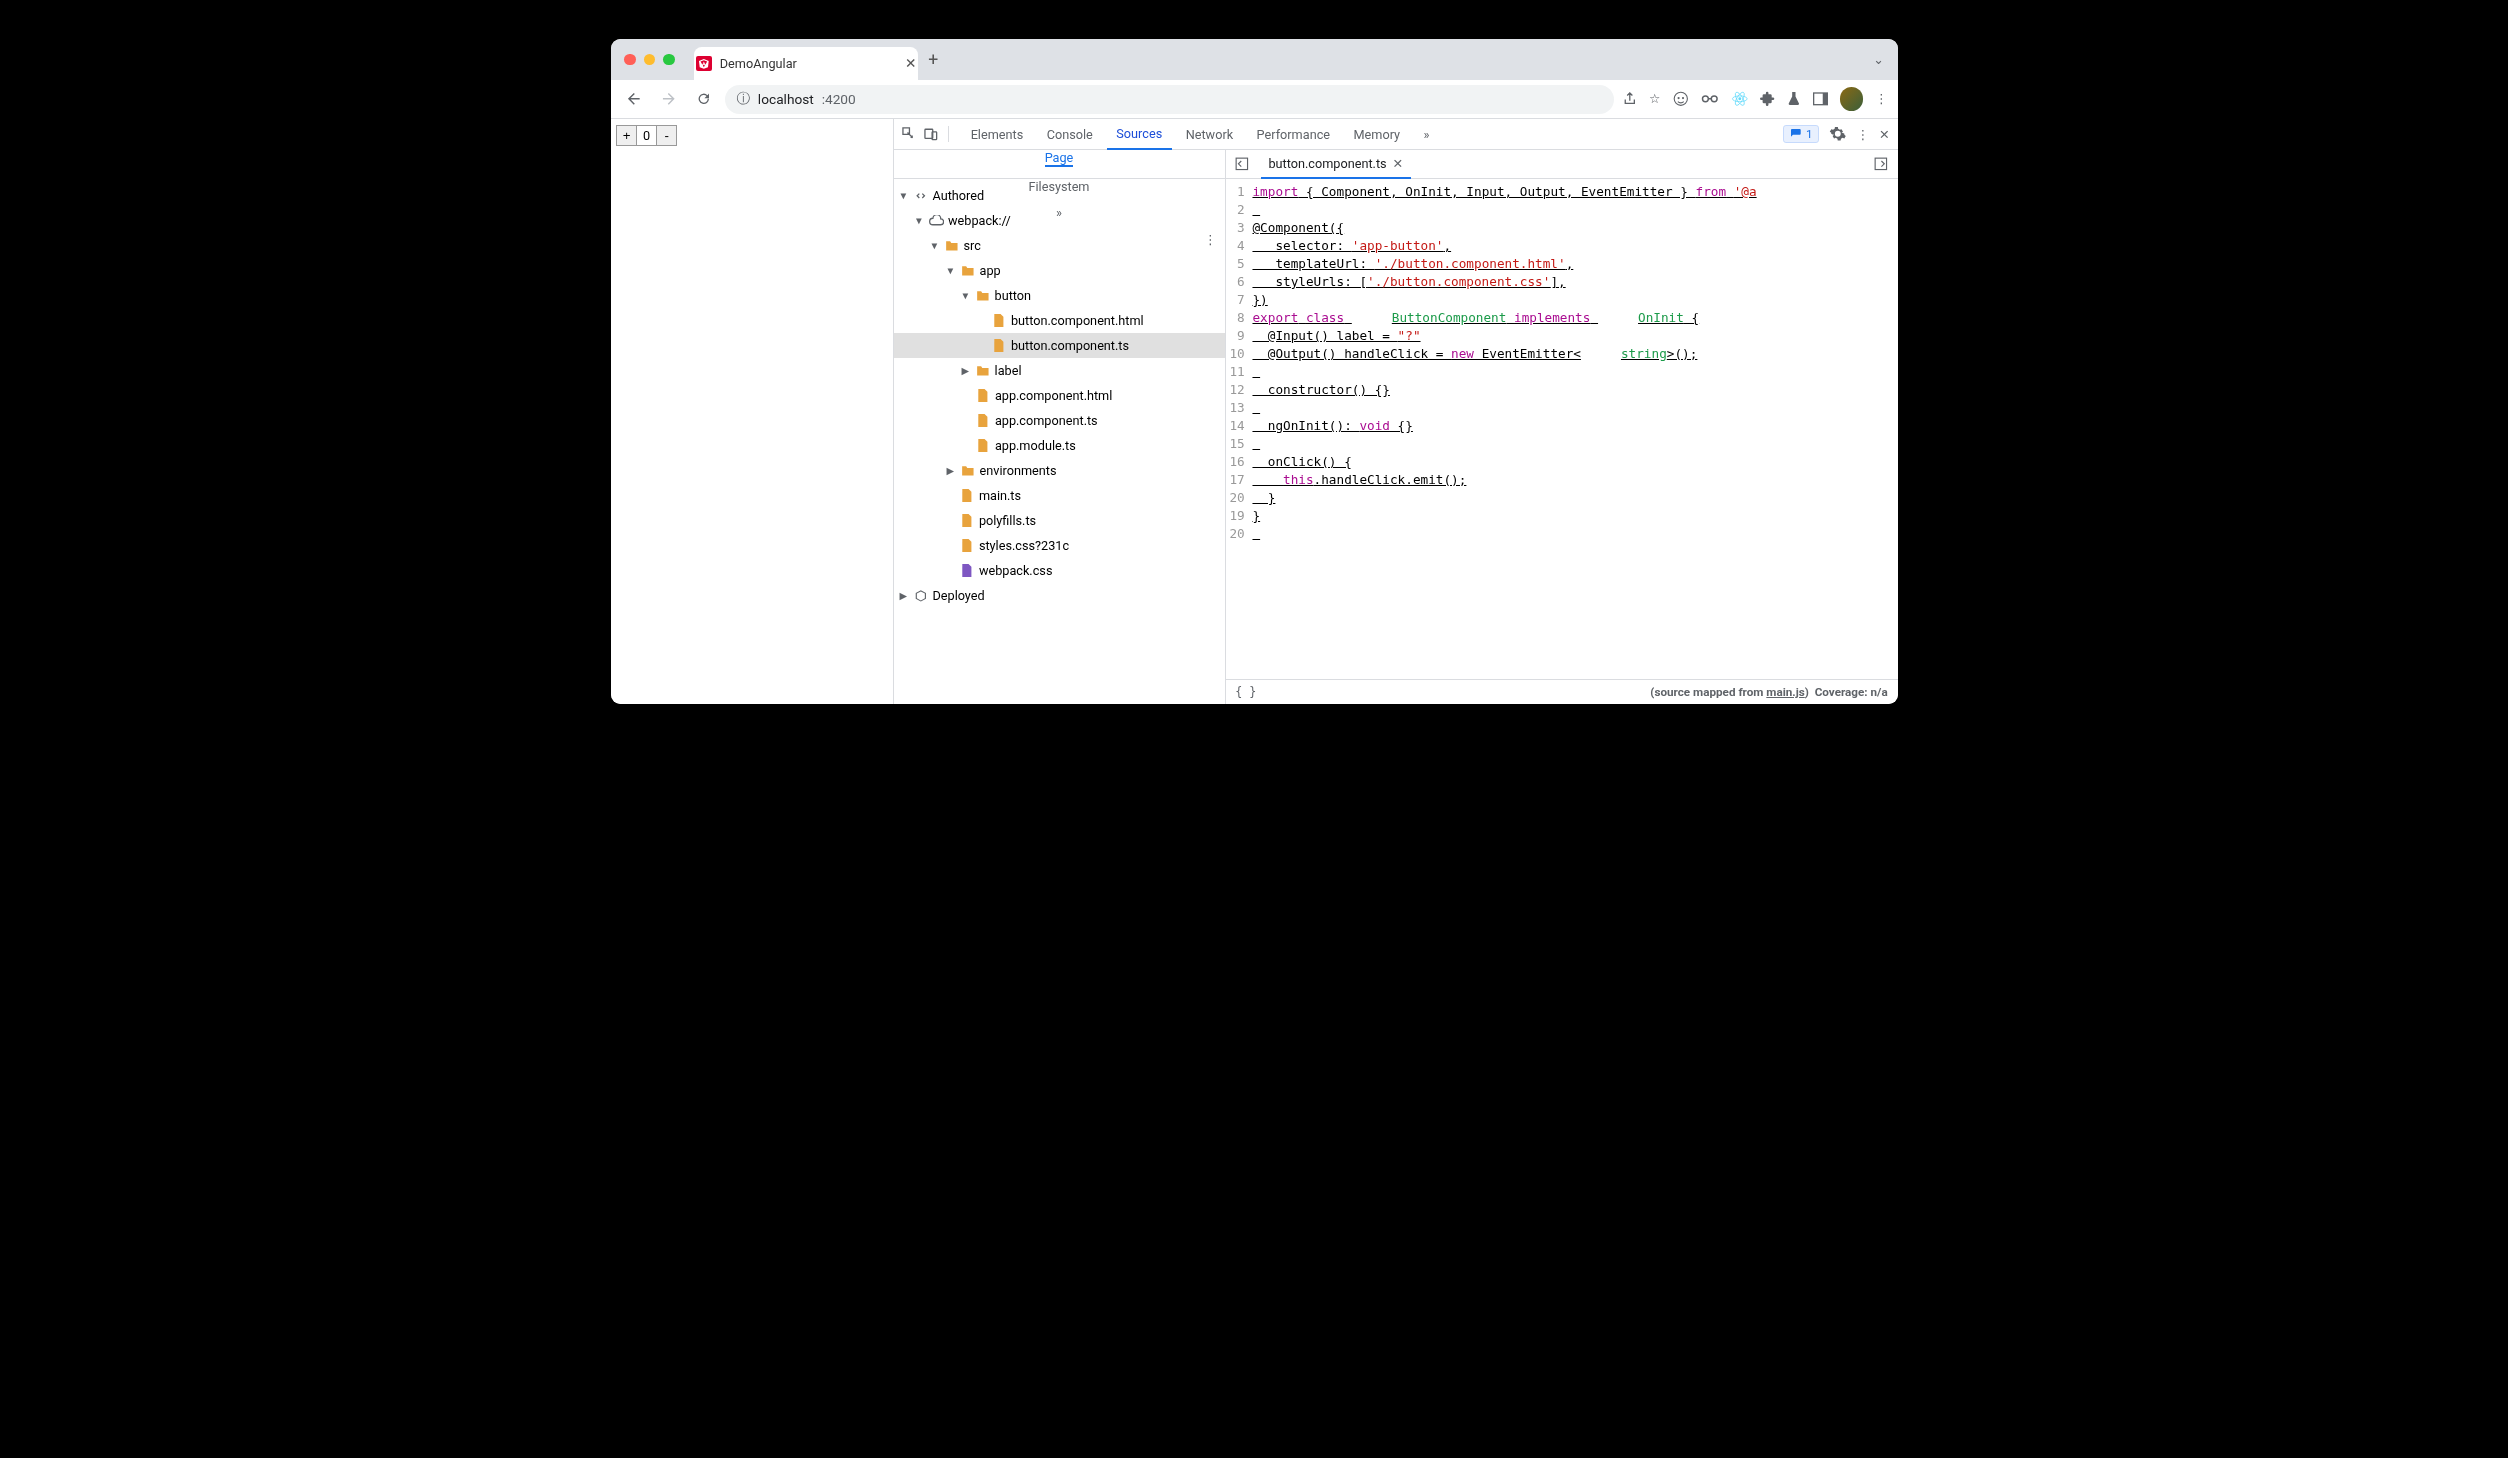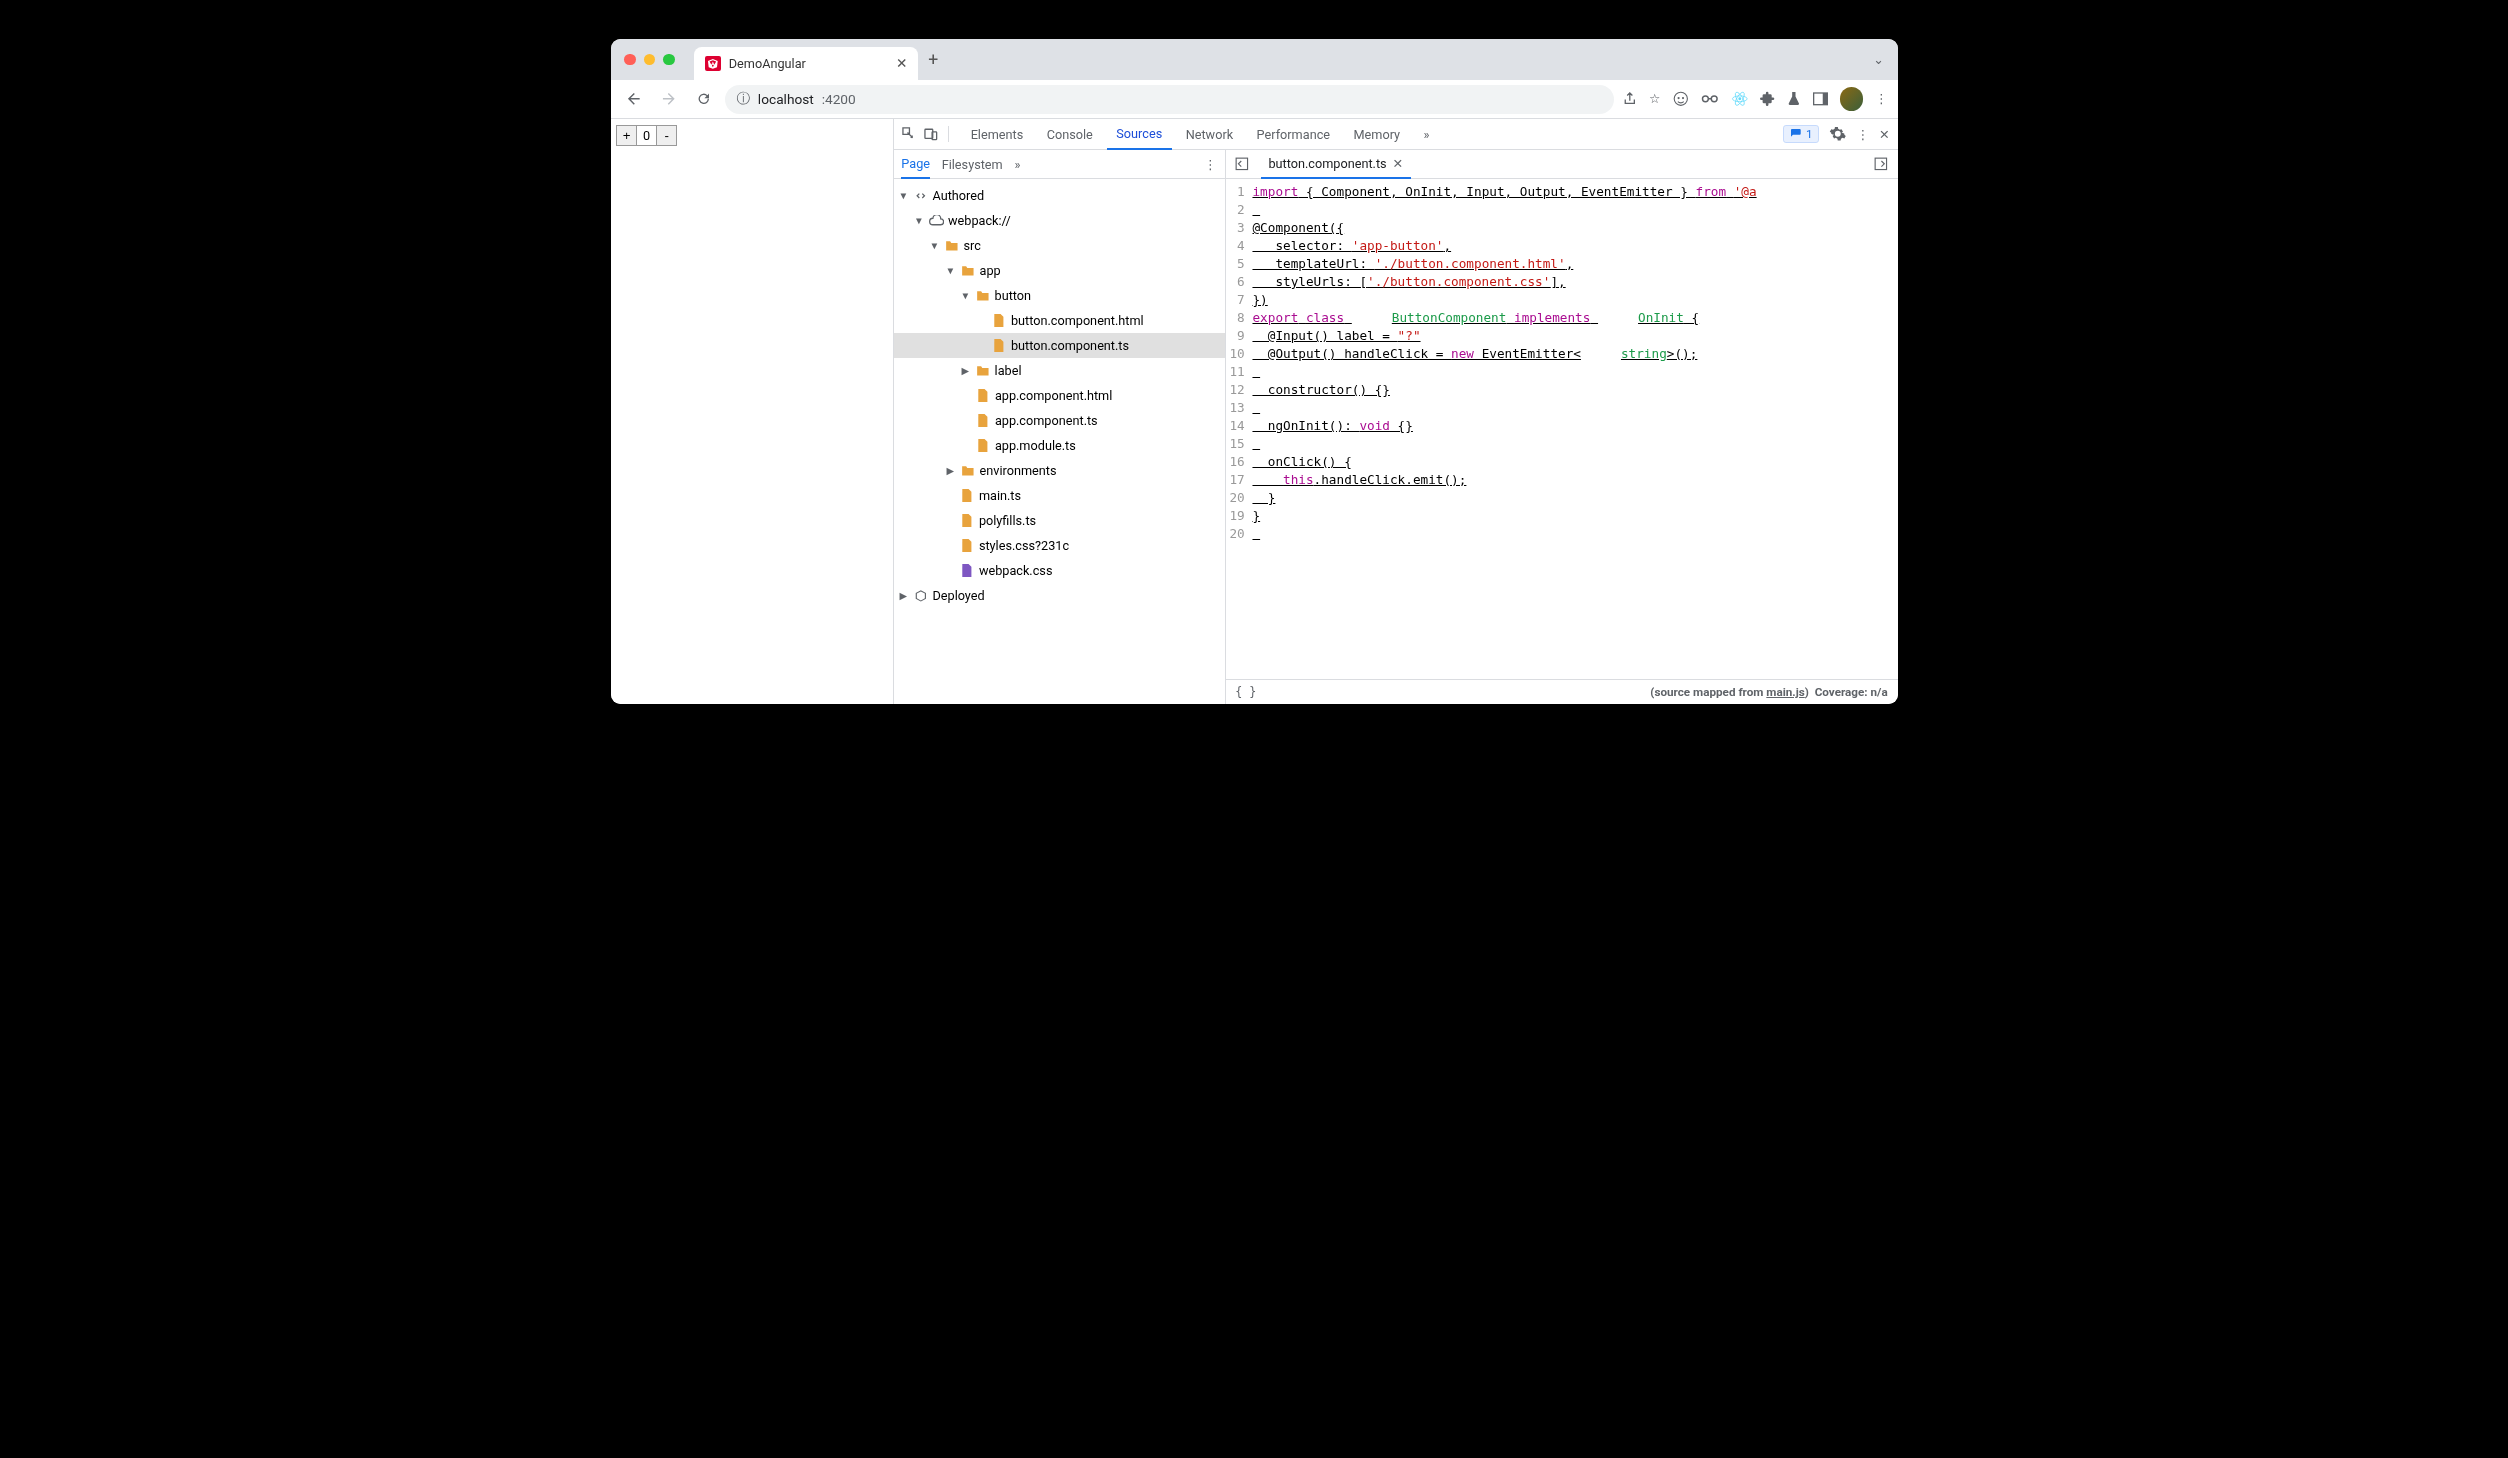--- a/index.html
+++ b/index.html
@@ -4,21 +4,21 @@
 <style>
 * { box-sizing: border-box; margin: 0; padding: 0; }
 body { background: #000; font-family: -apple-system, BlinkMacSystemFont, "Segoe UI", Roboto, sans-serif; font-size: 12.7px; display: flex; align-items: flex-start; justify-content: center; padding: 39px; }
 .window { width: 1287px; background: #fff; border-radius: 9.8px; overflow: hidden; box-shadow: 0 19.5px 59px rgba(0,0,0,0.5); }
 .chrome-top { background: #dee1e6; height: 41px; display: flex; align-items: center; padding-left: 13.7px; }
 .traffic { display: flex; gap: 7.8px; margin-right: 19.5px; }
 .dot { width: 11.7px; height: 11.7px; border-radius: 50%; }
 .dot.red { background: #ff5f57; }
 .dot.yellow { background: #febc2e; }
 .dot.green { background: #28c840; }
-.tab { background: #fff; height: 33px; margin-top: 7.8px; border-radius: 7.8px 7.8px 0 0; display: flex; align-items: center; padding: 0 11px; gap: 7.8px; min-width: 224px; }
+.tab { background: #fff; height: 33px; margin-top: 7.8px; border-radius: 7.8px 7.8px 0 0; display: flex; align-items: center; padding: 0 2px; gap: 7.8px; min-width: 224px; }
 .tab-favicon { width: 15.6px; height: 15.6px; background: #dd0031; border-radius: 2px; display:flex; align-items:center; justify-content:center; }
 .tab-favicon svg { width:11.7px; height:11.7px; }
 .tab-title { flex: 1; font-size: 12.7px; color: #333; }
 .tab-close { color: #555; font-size: 13.7px; cursor: pointer; }
 .new-tab { margin-left: 9.8px; color: #555; font-size: 17.6px; cursor: pointer; }
 .chrome-toolbar { background: #fff; height: 39px; display: flex; align-items: center; padding: 0 9.8px; gap: 7.8px; border-bottom: 1px solid #dadce0; }
 .nav-btn { width: 27px; height: 27px; display: flex; align-items: center; justify-content: center; color: #5f6368; cursor: pointer; border-radius: 50%; }
 .nav-btn.disabled { color: #bdc1c6; }
 .omnibox { flex: 1; background: #f1f3f4; border-radius: 15.6px; height: 29px; display: flex; align-items: center; padding: 0 11.7px; gap: 7.8px; color: #202124; font-size: 13.7px; }
 .omnibox .info-icon { color: #5f6368; }
@@ -33,21 +33,21 @@
 .counter span { width: 19.5px; text-align: center; line-height: 19.5px; }
 .devtools { flex: 1; display: flex; flex-direction: column; background: #fff; }
 .dt-tabs { height: 31px; border-bottom: 1px solid #dadce0; display: flex; align-items: center; padding: 0 7.8px; gap: 3.9px; }
 .dt-tabs .inspect-group { display: flex; gap: 5.9px; padding-right: 9.8px; border-right: 1px solid #dadce0; margin-right: 7.8px; }
 .dt-tab { padding: 0 9.8px; height: 31px; display: flex; align-items: center; color: #5f6368; cursor: pointer; font-size: 12.7px; }
 .dt-tab.active { color: #1d4ed8; border-bottom: 2px solid #1a73e8; }
 .dt-right { margin-left: auto; display: flex; align-items: center; gap: 9.8px; }
 .issue-badge { background: #e8f0fe; border: 1px solid #c6dafc; border-radius: 2.9px; padding: 1px 5.9px; display: flex; align-items: center; gap: 3.9px; color: #1a73e8; font-size: 11.7px; }
 .dt-body { flex: 1; display: flex; }
 .nav-pane { width: 332px; border-right: 1px solid #dadce0; display: flex; flex-direction: column; }
-.nav-subtabs { height: 29px; border-bottom: 1px solid #dadce0; display: flex; align-items: center; padding: 0 7.8px; gap: 11.7px; }
+.nav-subtabs { height: 29px; border-bottom: 1px solid #dadce0; display: flex; align-items: center; padding: 0 7.8px; gap: 11.7px; flex-direction: column; }
 .nav-subtab { color: #5f6368; cursor: pointer; font-size: 12.7px; height: 29px; display: flex; align-items: center; }
 .nav-subtab.active { color: #1a73e8; border-bottom: 2px solid #1a73e8; }
 .nav-more { margin-left: auto; color: #5f6368; cursor: pointer; }
 .tree { flex: 1; overflow: auto; font-size: 12.7px; padding: 3.9px 0; }
 .tree-row { display: flex; align-items: center; height: 25px; cursor: pointer; white-space: nowrap; }
 .tree-row.selected { background: #e0e0e0; }
 .tree-toggle { width: 11.7px; text-align: center; color: #5f6368; font-size: 9.8px; }
 .tree-icon { width: 15.6px; height: 15.6px; margin: 0 3.9px; display: flex; align-items: center; justify-content: center; }
 .folder-icon { color: #e8a33d; }
 .file-icon { color: #e8a33d; }

